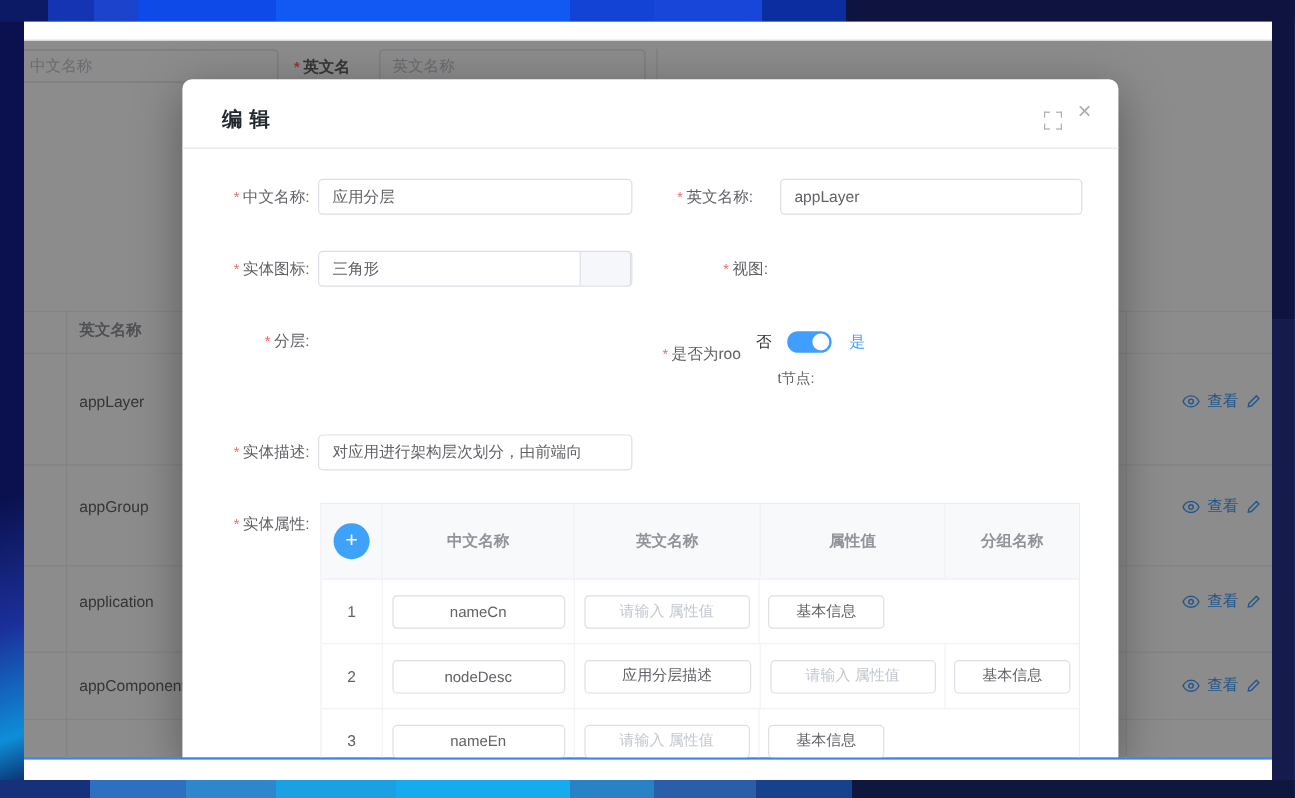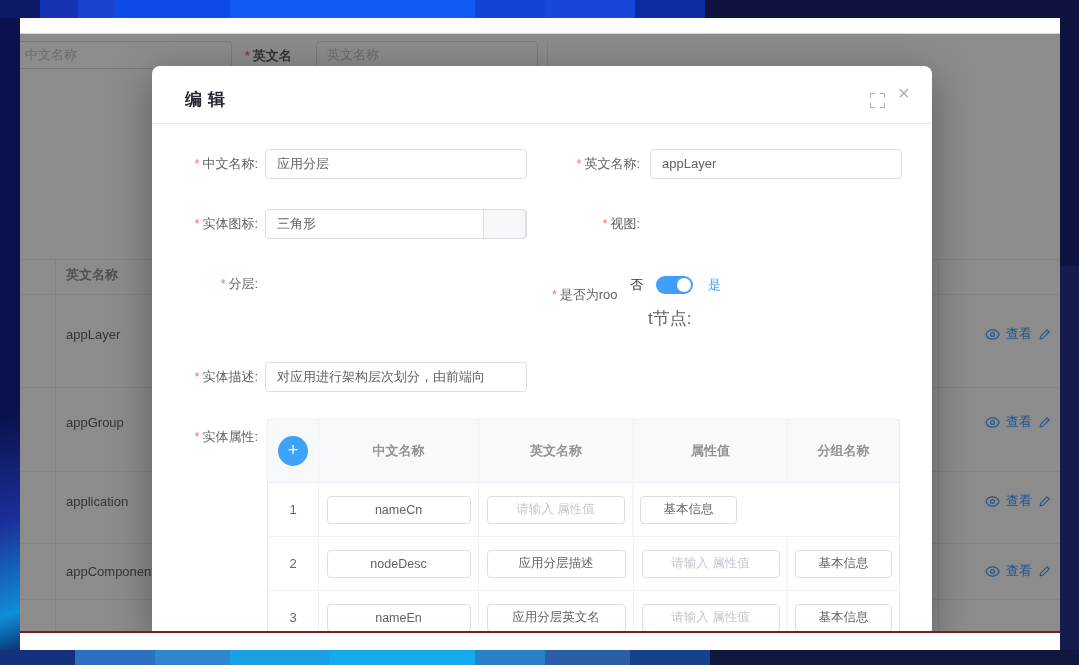--- a/index.html
+++ b/index.html
@@ -14,21 +14,21 @@
     background:linear-gradient(160deg,#0b114e 0%,#0b114e 62%,#1b2f9a 78%,#0e8ed8 92%,#0b114e 100%); }
   .frame-right { position:absolute; right:0; top:0; width:19px; height:665px;
     background:linear-gradient(180deg,#0e1340 0%,#0e1340 40%,#151b4d 40%,#151b4d 100%); }
   .frame-top { position:absolute; left:0; top:0; width:1079px; height:18px;
     background:linear-gradient(90deg,#0c1a66 0,#0c1a66 40px,#1434b4 40px,#1434b4 78px,#1c43cc 78px,#1c43cc 115px,#0d4ae8 115px,#0d4ae8 230px,#1159f2 230px,#1159f2 475px,#1243d4 475px,#1243d4 545px,#1746d8 545px,#1746d8 635px,#0c2da0 635px,#0c2da0 705px,#0e1340 705px,#0e1340 100%); }
   .frame-bottom { position:absolute; left:0; top:650px; width:1079px; height:15px;
     background:linear-gradient(90deg,#16307c 0,#16307c 75px,#2d6fc0 75px,#2d6fc0 155px,#2e86cc 155px,#2e86cc 230px,#1ba0e4 230px,#1ba0e4 330px,#16aaee 330px,#16aaee 475px,#2a82c6 475px,#2a82c6 545px,#2b5ea8 545px,#2b5ea8 630px,#16418c 630px,#16418c 710px,#10173f 710px,#10173f 100%); }
   
   .window { position:absolute; left:20px; top:18px; width:1040px; height:632px; background:#fff; }
   .page { position:absolute; left:0; top:15px; width:1040px; height:600px; background:#fff;
-    border-top:1px solid #d4d6d9; border-bottom:2px solid #7f1d1d; overflow:hidden; }
+    border-top:1px solid #d4d6d9; border-bottom:2px solid #3b82f6; overflow:hidden; }
   
   .flt-input { position:absolute; height:28px; border:1px solid #dcdfe6; border-radius:4px;
     background:#fff; font-size:13px; line-height:26px; padding-left:10px; color:#bfc4cc; }
   .flt-label { position:absolute; top:13px; font-size:13px; font-weight:bold; color:#606266; }
   .req { color:#f56c6c; margin-right:3px; font-size:12px; }
   .vline { position:absolute; width:1px; background:#e4e7ed; }
   .hline { position:absolute; left:0; width:1040px; height:1px; background:#ebeef5; }
   .bg-header-cell { position:absolute; left:46px; top:232px; font-size:13px; font-weight:bold; color:#909399; }
   .bg-cell { position:absolute; left:46px; font-size:13px; color:#606266; }
   .bg-actions { position:absolute; left:965px; font-size:13px; color:#409eff; display:flex; align-items:center; gap:6px; white-space:nowrap; }
@@ -175,33 +175,33 @@
         <span class="fs-tl"></span>
           <span class="fs-tr"></span>
         <span class="fs-bl"></span>
           <span class="fs-br"></span>
       </div>
       <div class="close-icon">×</div>
       <div class="modal-divider"></div>
 
       <div class="m-label" style="left:0; top:83px;"><span class="req">*</span><span>中文名称:</span></div>
       <div class="m-input" style="left:113px; top:83px; width:262px;">应用分层</div>
-      <div class="m-label2" style="left:400px; top:83px;"><span class="req">*</span><span>英文名称:</span></div>
+      <div class="m-label2" style="left:400px; top:83px;text-align:center;"><span class="req">*</span><span>英文名称:</span></div>
       <div class="m-input" style="left:498px; top:83px; width:252px;">appLayer</div>
 
       <div class="m-label" style="left:0; top:143px;"><span class="req">*</span><span>实体图标:</span></div>
       <div class="m-input" style="left:113px; top:143px; width:262px;">
         <span>三角形</span>
         <span class="append"></span>
       </div>
       <div class="m-label2" style="left:400px; top:143px;"><span class="req">*</span><span>视图:</span></div>
 
       <div class="m-label" style="left:0; top:203px;"><span class="req">*</span><span>分层:</span></div>
       <div style="position:absolute; left:400px; top:220px; font-size:13px; color:#606266; white-space:nowrap;"><span class="req">*</span><span>是否为roo</span></div>
-      <div style="position:absolute; left:496px; top:241px; font-size:17px; color:#606266;">t节点:</div>
+      <div style="position:absolute; left:496px; top:241px; font-size:12px; color:#606266;">t节点:</div>
       <div class="sw-txt" style="left:478px; top:210px; color:#303133;">否</div>
       <div class="toggle" style="left:504px; top:210px;">
         <span class="knob"></span>
       </div>
       <div class="sw-txt" style="left:556px; top:210px; color:#409eff;">是</div>
 
       <div class="m-label" style="left:0; top:296px;"><span class="req">*</span><span>实体描述:</span></div>
       <div class="m-input" style="left:113px; top:296px; width:262px;">对应用进行架构层次划分，由前端向</div>
 
       <div class="m-label" style="left:0; top:356px;"><span class="req">*</span><span>实体属性:</span></div>
@@ -241,23 +241,20 @@
             </div>
           <div class="at-c c5">
               <div class="cell-input w97">基本信息</div>
             </div>
         </div>
         <div class="at-row at-body">
           <div class="at-c c1 idx">3</div>
           <div class="at-c c2">
               <div class="cell-input w144">nameEn</div>
             </div>
-          <div class="at-c c3">
-              <div class="cell-input w139">应用分层英文名</div>
-            </div>
           <div class="at-c c4">
               <div class="cell-input w138 ph">请输入 属性值</div>
             </div>
           <div class="at-c c5">
               <div class="cell-input w97">基本信息</div>
             </div>
         </div>
       </div>
     </div>
 

